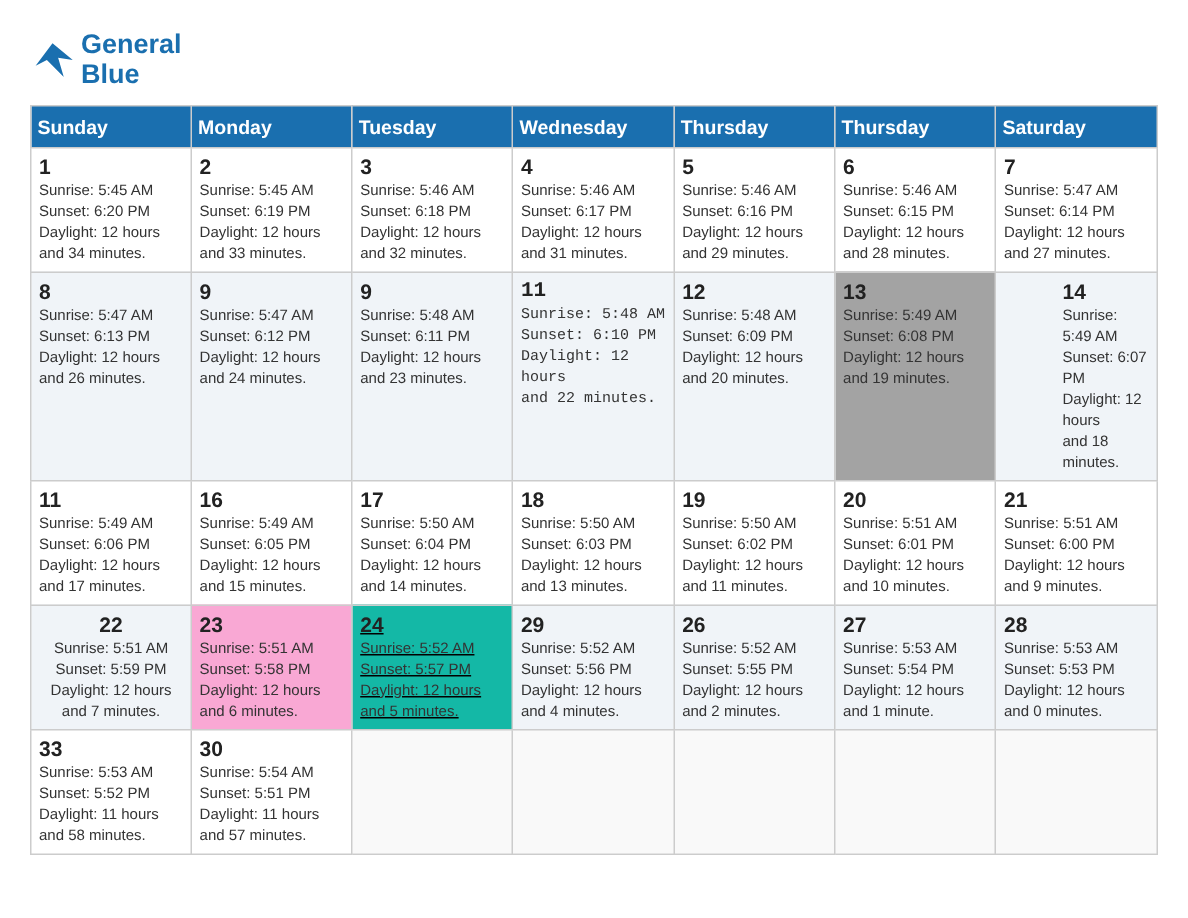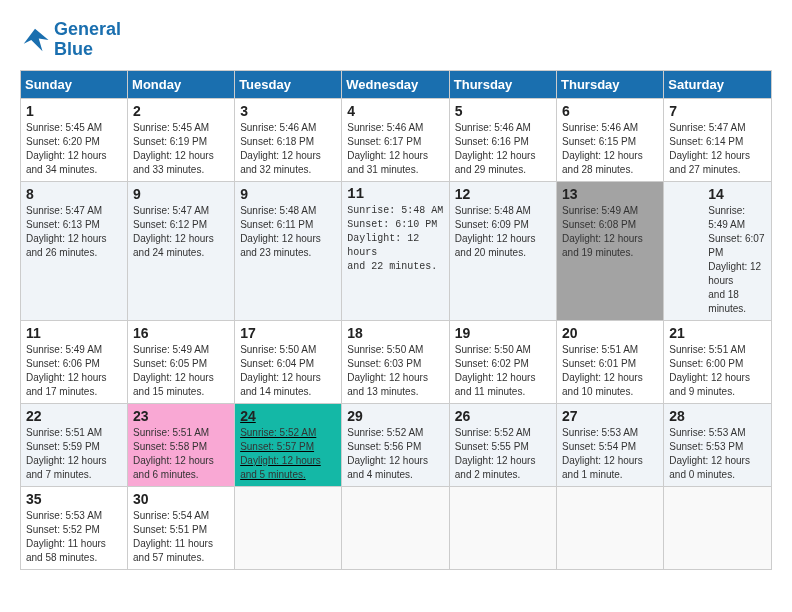--- a/index.html
+++ b/index.html
@@ -266,21 +266,21 @@
         </td>
         <td>
           <span class="day-num">21</span>
           <div class="day-info" style="white-space: pre-line;">Sunrise: 5:51 AM
 Sunset: 6:00 PM
 Daylight: 12 hours
 and 9 minutes.</div>
         </td>
       </tr>
       <tr>
-        <td style="background: rgb(240, 244, 248);">
+        <td style="background: rgb(240, 244, 248); text-align: center;">
           <span class="day-num">22</span>
           <div class="day-info" style="white-space: pre-line;">Sunrise: 5:51 AM
 Sunset: 5:59 PM
 Daylight: 12 hours
 and 7 minutes.</div>
         </td>
         <td style="background: #f9a8d4;">
           <span class="day-num">23</span>
           <div class="day-info" style="white-space: pre-line;">Sunrise: 5:51 AM
 Sunset: 5:58 PM
@@ -318,21 +318,21 @@
         <td style="background: rgb(240, 244, 248);">
           <span class="day-num">28</span>
           <div class="day-info" style="white-space: pre-line;">Sunrise: 5:53 AM
 Sunset: 5:53 PM
 Daylight: 12 hours
 and 0 minutes.</div>
         </td>
       </tr>
       <tr>
         <td>
-          <span class="day-num">35</span>
+          <span class="day-num">33</span>
           <div class="day-info" style="white-space: pre-line;">Sunrise: 5:53 AM
 Sunset: 5:52 PM
 Daylight: 11 hours
 and 58 minutes.</div>
         </td>
         <td>
           <span class="day-num">30</span>
           <div class="day-info" style="white-space: pre-line;">Sunrise: 5:54 AM
 Sunset: 5:51 PM
 Daylight: 11 hours

